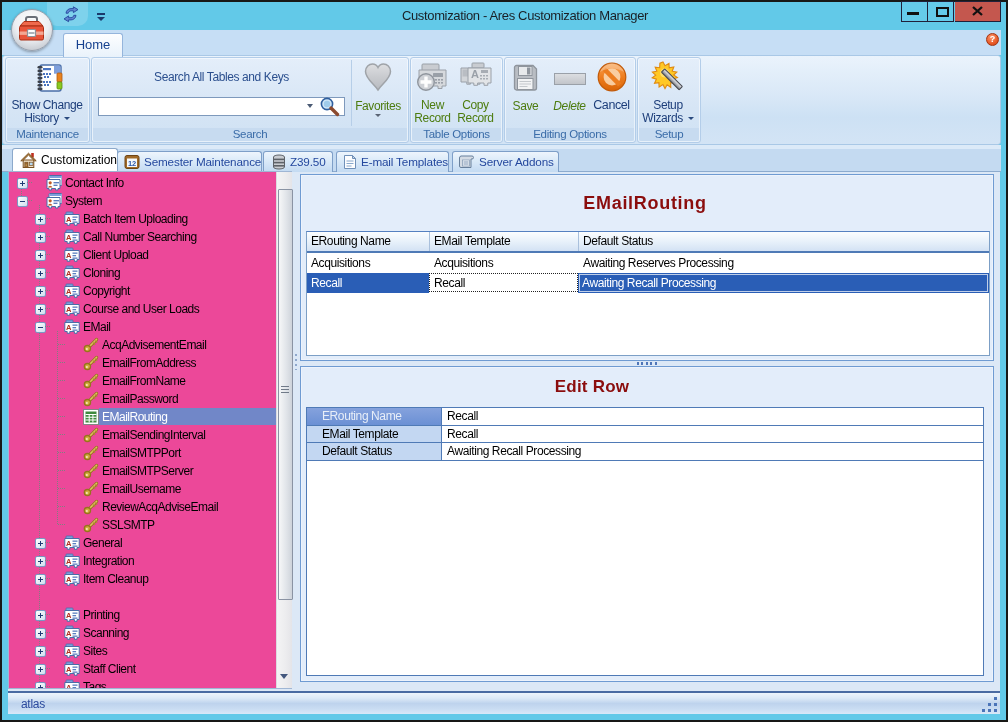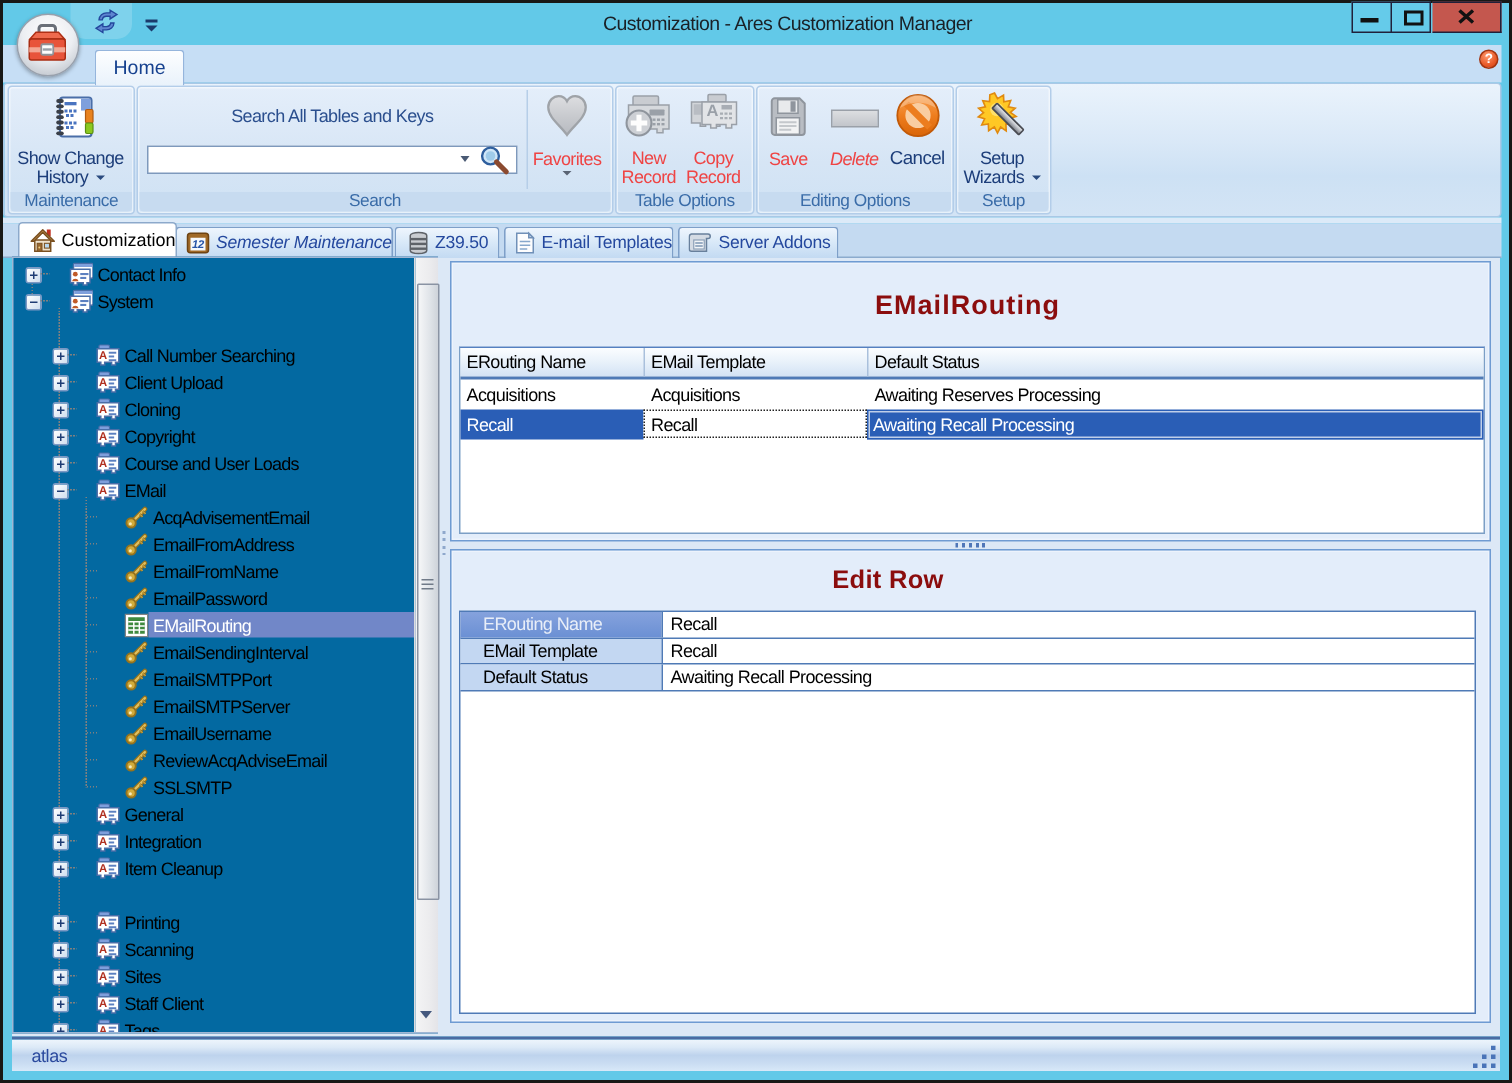--- a/index.html
+++ b/index.html
@@ -20,29 +20,29 @@
 #ribbon{left:2px;top:55px;width:997px;height:88px;background:linear-gradient(#eaf3fc,#d9e8f7 45%,#cde1f4 70%,#d3e4f5);border:1px solid #a9c8e6;border-radius:3px;}
 #belowribbon{left:2px;top:145px;width:999px;height:4px;background:#dceaf8;}
 #doctabstrip{left:2px;top:149px;width:999px;height:22px;background:#c4daf1;border-bottom:1px solid #8cabce;}
 #contentbg{left:8px;top:172px;width:992px;height:519px;background:#dce8f6;}
 
 #hometab{z-index:5;left:63px;top:33px;width:58px;height:23px;background:linear-gradient(#fdfeff,#e9f2fb);border:1px solid #95b5dc;border-bottom:none;border-radius:3px 3px 0 0;color:#16418f;font-size:13px;text-align:center;line-height:22px;}
 
 .group{top:57px;height:84px;border:1px solid #b3cde9;border-radius:3px;background:linear-gradient(#e4eefa,#d6e5f5 60%,#cfe2f4);box-shadow:inset 0 0 0 1px rgba(255,255,255,0.5);}
 .glabel{position:absolute;left:1px;right:1px;bottom:1px;height:13px;background:#c7dbf0;color:#3a6ca8;font-size:11.5px;text-align:center;line-height:13px;border-radius:0 0 3px 3px;letter-spacing:-0.3px;}
 .btxt{position:absolute;text-align:center;font-size:12px;line-height:12.5px;color:#1d3e7a;letter-spacing:-0.4px;}
-.gtxt{position:absolute;text-align:center;font-size:12px;color:#ef4444;letter-spacing:-0.4px;}
+.gtxt{position:absolute;text-align:center;font-size:12px;color:#4d7c0f;letter-spacing:-0.4px;}
 .caret{display:inline-block;width:0;height:0;border:3.3px solid transparent;border-top:3.8px solid #2a4a7f;vertical-align:-1px;margin-left:2px;}
 
 .dtab{top:151px;height:20px;background:linear-gradient(#eef5fd,#dcebf9 40%,#c3daf2);border:1px solid #7e9fc8;border-bottom:none;border-radius:3px 3px 0 0;color:#24489e;font-size:11.7px;letter-spacing:-0.15px;}
 .dtab span{position:absolute;top:3px;white-space:nowrap;}
 #dtab-active span{position:absolute;white-space:nowrap;}
 #dtab-active{left:12px;top:148px;width:104px;height:24px;background:#fff;border:1px solid #8ca9cb;border-bottom:none;border-radius:3px 3px 0 0;color:#000;font-size:12px;}
 
-#tree{left:8px;top:171px;width:284px;height:518px;background:#0369a1;border:1px solid #9fb6d4;box-sizing:border-box;overflow:hidden;}
+#tree{left:8px;top:171px;width:284px;height:518px;background:#ec4899;border:1px solid #9fb6d4;box-sizing:border-box;overflow:hidden;}
 .trow{position:absolute;left:0;width:284px;height:18px;font-size:12px;line-height:18px;color:#000;}
 .trow span{position:absolute;top:0;white-space:nowrap;letter-spacing:-0.5px;}
 .tsel{position:absolute;left:90px;top:236px;width:178px;height:17px;background:#7187c8;}
 .exp{position:absolute;width:9px;height:9px;border:1px solid #7a98c4;border-radius:2px;background:linear-gradient(135deg,#ffffff,#cfdeef);}
 .exp i{position:absolute;left:2px;top:4px;width:5px;height:1px;background:#1f3c74;}
 .exp b{position:absolute;left:4px;top:2px;width:1px;height:5px;background:#1f3c74;}
 .vdot{position:absolute;width:1px;background-image:repeating-linear-gradient(to bottom,#808080 0 1px,transparent 1px 2px);}
 .hdot{position:absolute;height:1px;background-image:repeating-linear-gradient(to right,#808080 0 1px,transparent 1px 2px);}
 
 #vsb{left:276px;top:172px;width:15px;height:516px;background:linear-gradient(90deg,#f4f4f5,#ececee 60%,#e4e4e8);border-left:1px solid #dcdcdf;}
@@ -249,21 +249,21 @@
         <linearGradient id="wg" x1="0" y1="0" x2="0" y2="1">
           <stop offset="0" stop-color="#f2f3f5"></stop>
           <stop offset="0.45" stop-color="#bcbfc5"></stop>
           <stop offset="1" stop-color="#73767d"></stop>
         </linearGradient>
       </defs>
   </svg>
   <div class="abs btxt" style="left:638px;top:99px;width:60px;">Setup<br>Wizards <i class="caret"></i></div>
 
   <div class="abs" id="doctabstrip"></div>
-  <div class="abs dtab" style="left:117px;width:143px;font-style:italic;">
+  <div class="abs dtab" style="left:117px;width:143px;">
     <svg style="position:absolute;left:6px;top:2px;" width="16" height="16" viewBox="0 0 16 16">
       <rect x="1" y="1.5" width="14" height="13" rx="2" fill="#a06a28" stroke="#6e4414"></rect>
       <rect x="3" y="4.5" width="10" height="8.5" fill="#f6f9fc"></rect>
       <text x="8" y="11.5" text-anchor="middle" font-family="Liberation Sans" font-size="7.5" font-weight="bold" fill="#2855a8">12</text>
     </svg>
     <span style="left:26px;">Semester Maintenance</span>
   </div>
   <div class="abs dtab" style="left:263px;width:68px;">
     <svg style="position:absolute;left:8px;top:2px;" width="14" height="16" viewBox="0 0 14 16">
       <path d="M1.5 3 a5.5 2 0 0 1 11 0 v10 a5.5 2 0 0 1 -11 0 Z" fill="#c9ccd1" stroke="#5e6268"></path>
@@ -369,20 +369,31 @@
     <div class="trow" style="top:20px;">
         <div class="exp" style="left:8px;top:4px;">
           <i></i>
         </div>
         <div class="hdot" style="left:18px;top:8px;width:6px;"></div>
         <svg style="position:absolute;left:37px;top:1px;" width="16" height="16">
           <use href="#i-contact"></use>
         </svg>
         <span style="left:56px;">System</span>
       </div>
+    <div class="trow" style="top:38px;">
+        <div class="exp" style="left:26px;top:4px;">
+          <i></i>
+          <b></b>
+        </div>
+        <div class="hdot" style="left:36px;top:8px;width:6px;"></div>
+        <svg style="position:absolute;left:55px;top:1px;" width="16" height="16">
+          <use href="#i-cat"></use>
+        </svg>
+        <span style="left:74px;">Batch Item Uploading</span>
+      </div>
     <div class="trow" style="top:56px;">
         <div class="exp" style="left:26px;top:4px;">
           <i></i>
           <b></b>
         </div>
         <div class="hdot" style="left:36px;top:8px;width:6px;"></div>
         <svg style="position:absolute;left:55px;top:1px;" width="16" height="16">
           <use href="#i-cat"></use>
         </svg>
         <span style="left:74px;">Call Number Searching</span>

